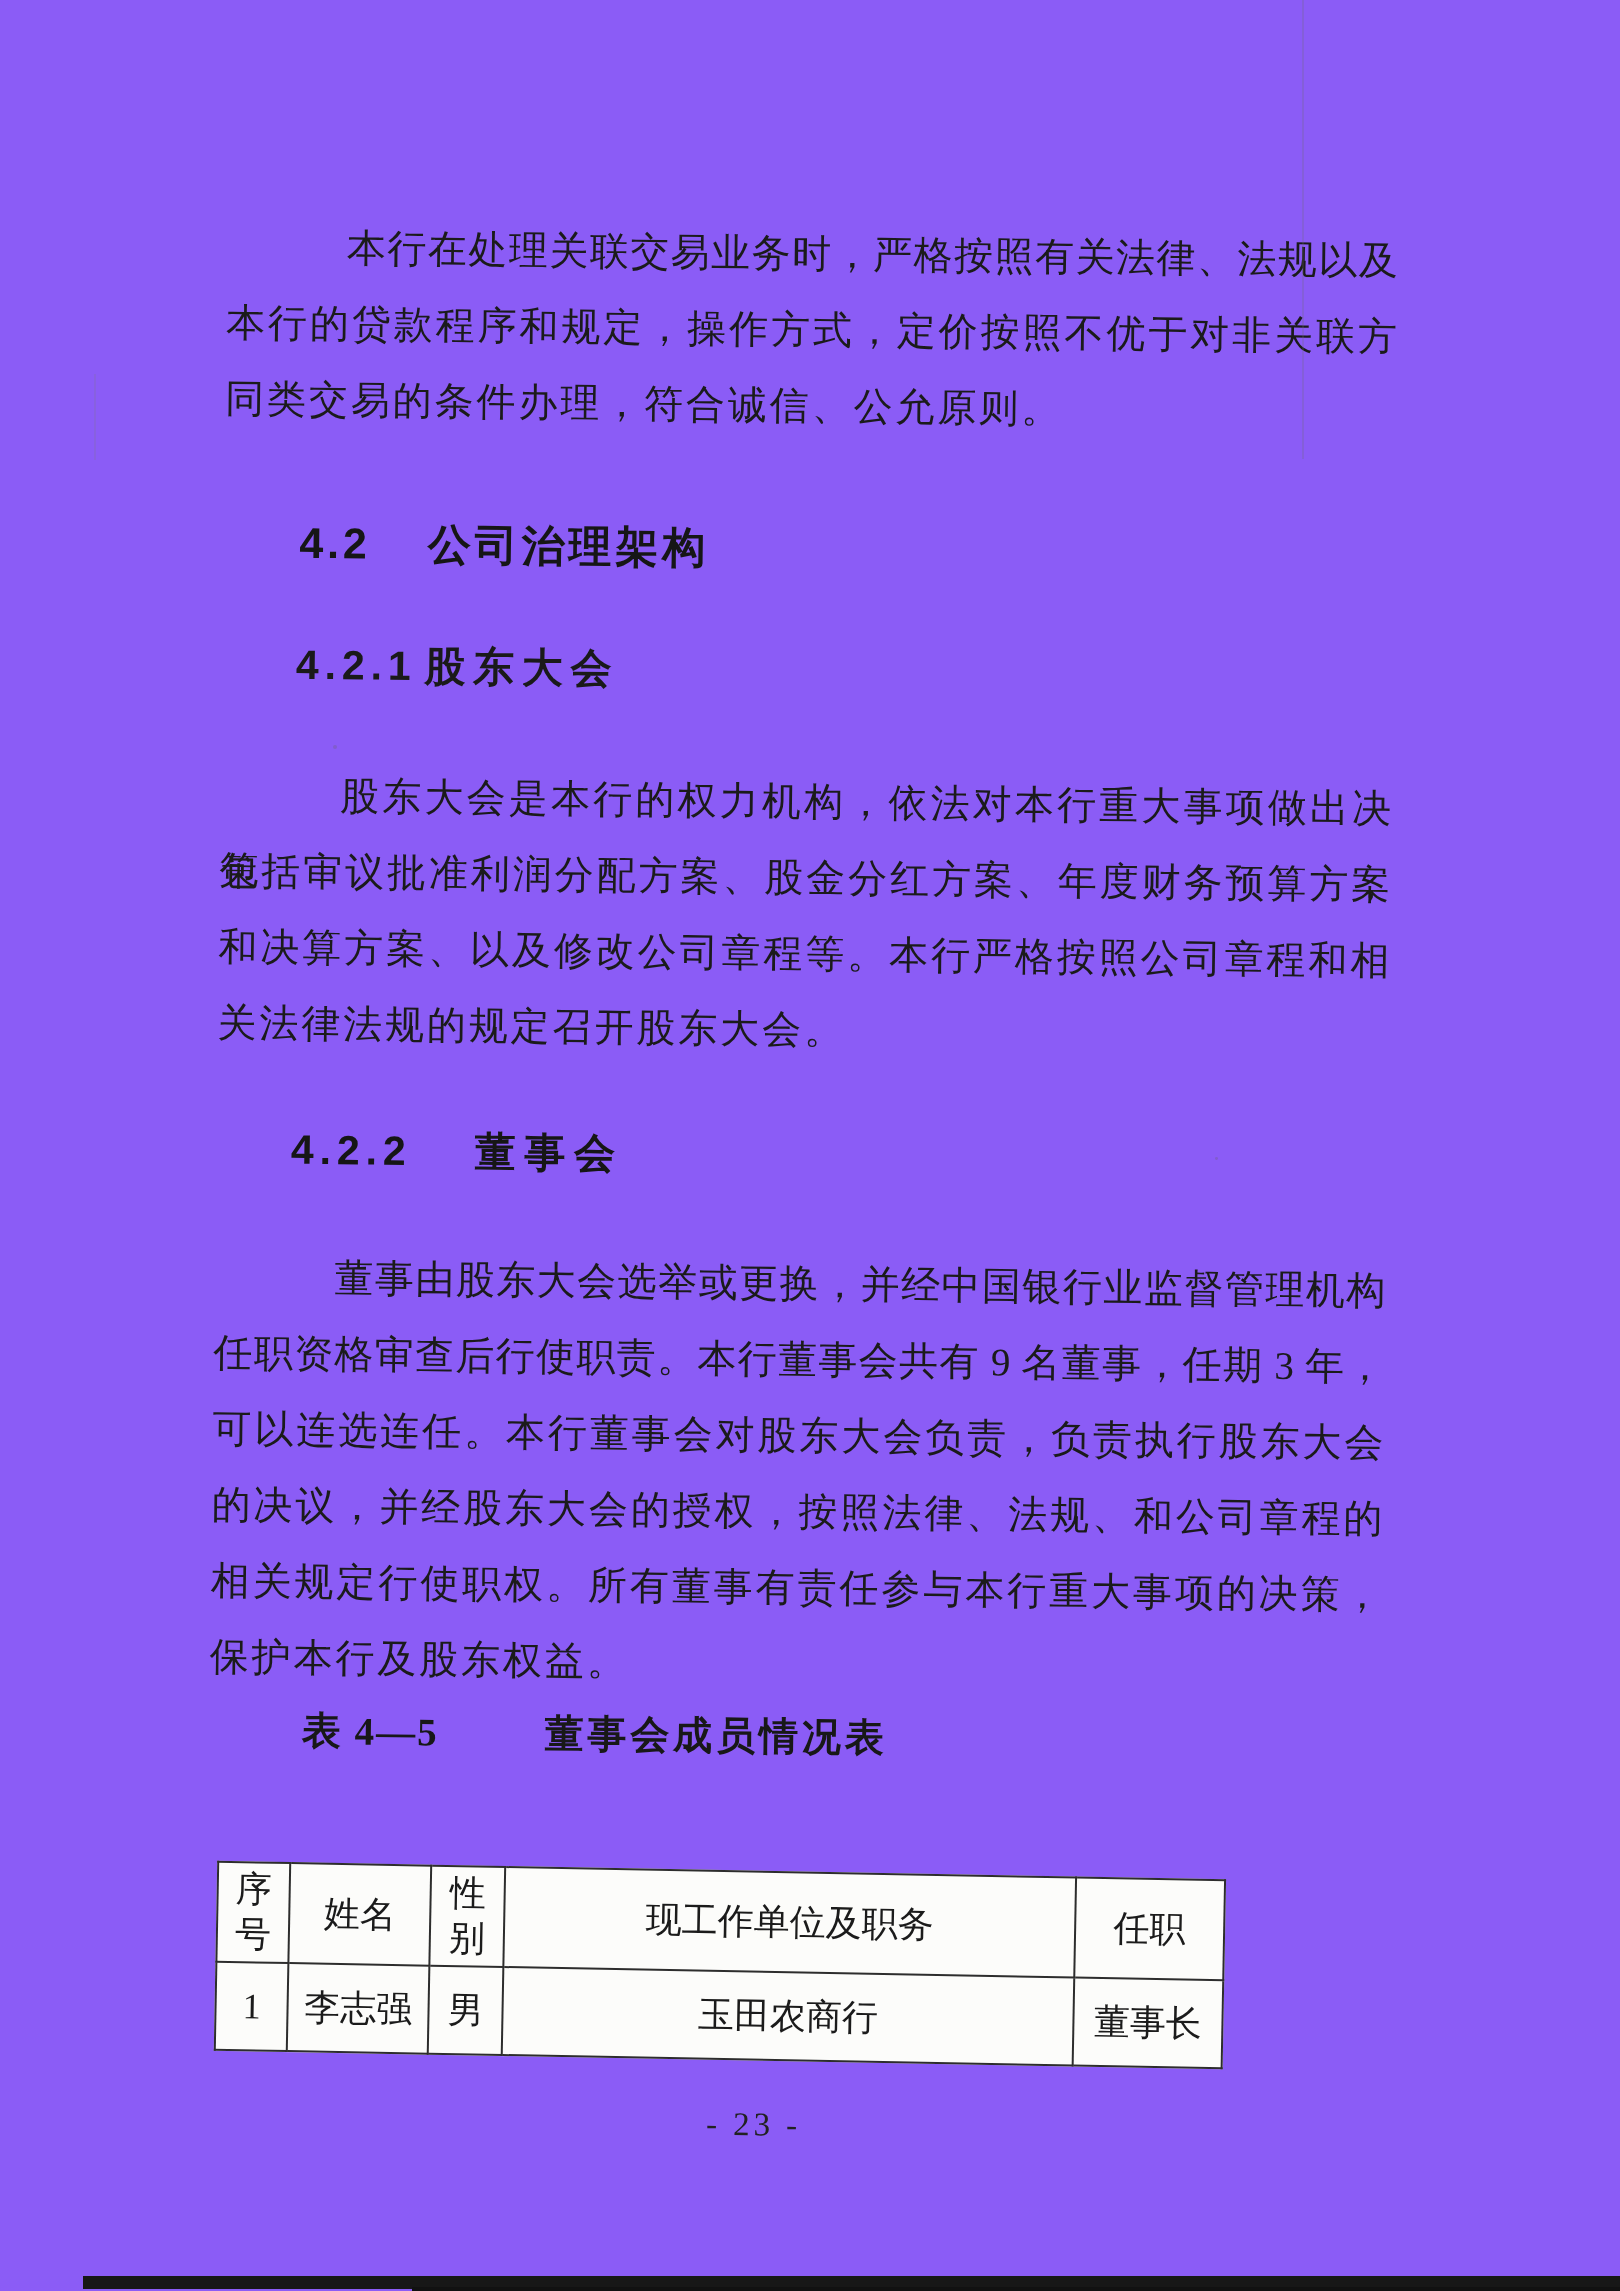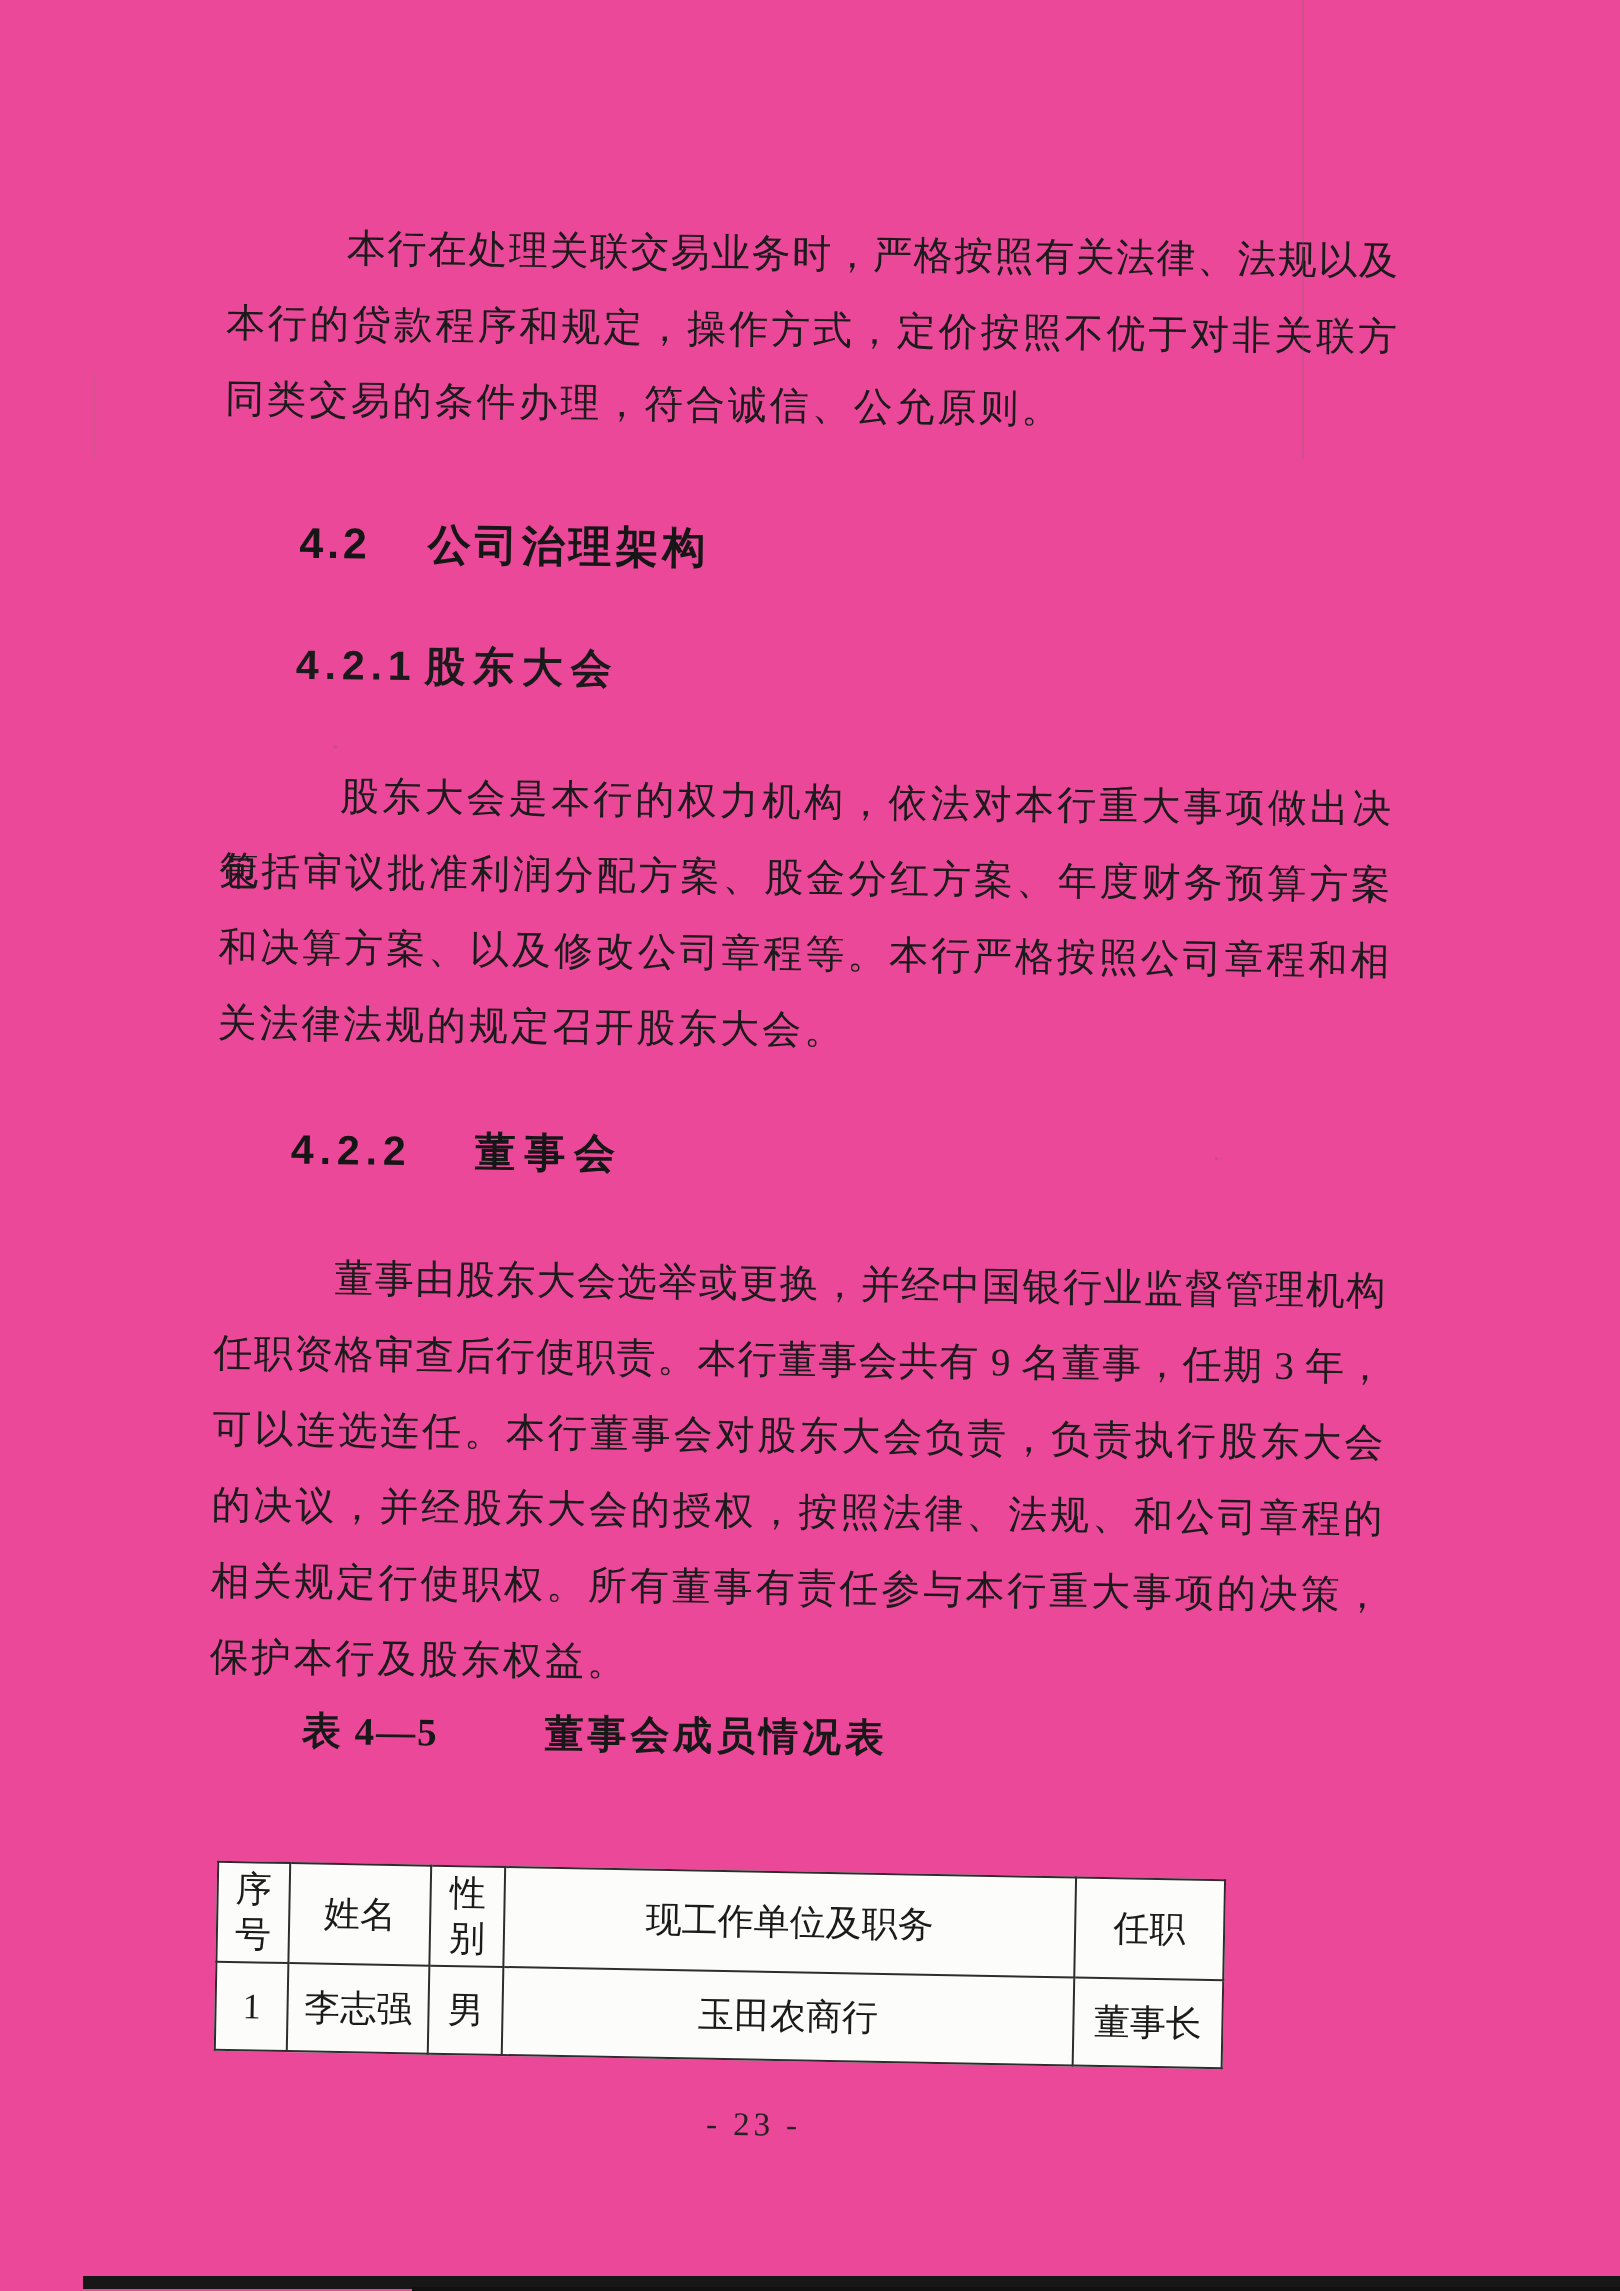--- a/index.html
+++ b/index.html
@@ -5,21 +5,21 @@
   html, body { margin: 0; padding: 0; }
   body {
     width: 1620px; height: 2292px;
     background: #f4f4f2;
     overflow: hidden;
     font-family: "Liberation Serif", "DejaVu Serif", serif;
   }
   .page {
     position: relative;
     width: 1620px; height: 2292px;
-    background: #ec4899;
+    background: #8b5cf6;
     overflow: hidden;
     color: #1c1c1c;
   }
   
   .page-inner {
     position: absolute; left: 0; top: 0; right: 0; bottom: 0;
     padding: 211px 219px 0 230px;
     transform: rotate(0.7deg);
     transform-origin: 412px 0;
   }

